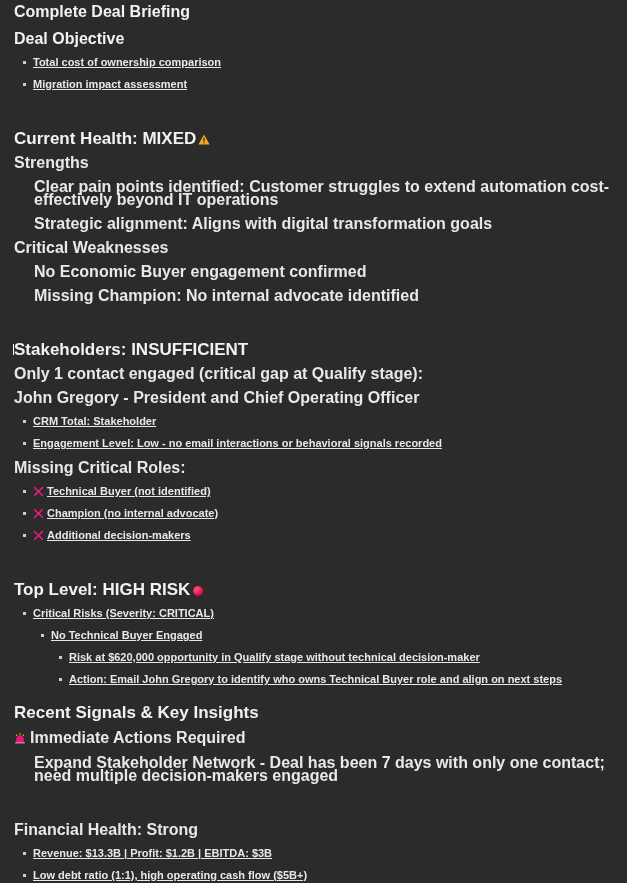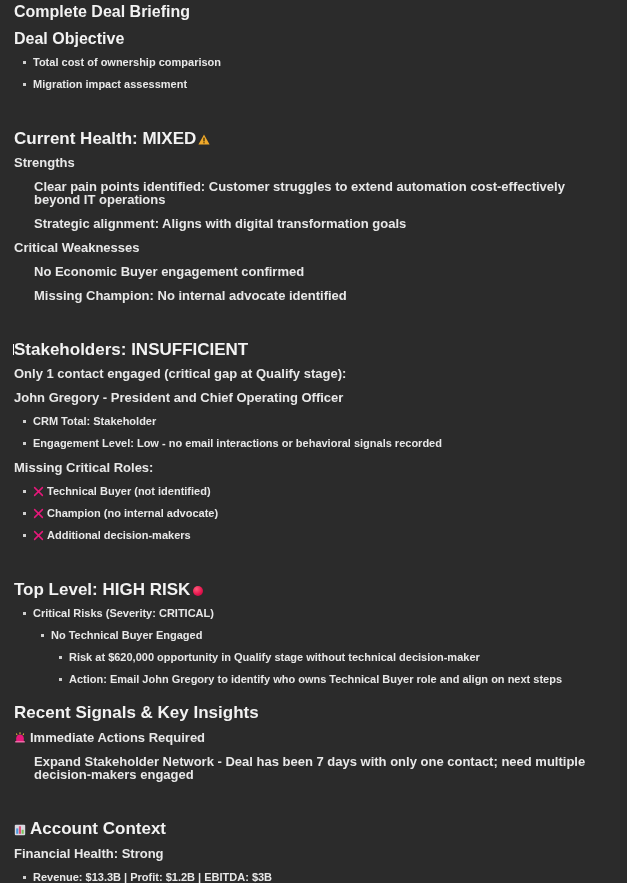--- a/index.html
+++ b/index.html
@@ -35,33 +35,34 @@
     line-height: 13px;
     color: #f2f2f2;
     margin: 0 0 11px 0;
     position: relative;
   }
   .spacer-lg { height: 30px; }
   .spacer-sm { height: 9px; }
 
   
   .para {
-    font-size: 13px;
+    font-size: 16px;
     line-height: 13px;
     color: #e8e8e8;
     margin: 0 0 11px 0;
     font-weight: bold;
   }
   .para.indent { margin-left: 20px; }
 
   
   ul.lvl {
     list-style: none;
     margin: 0 0 11px 0;
     padding: 0;
+    text-decoration: underline;
   }
   ul.lvl li {
     font-size: 11px;
     line-height: 13px;
     font-weight: bold;
     color: #e8e8e8;
     position: relative;
     margin: 0 0 9px 0;
   }
   ul.lvl li:last-child { margin-bottom: 0; }
@@ -235,28 +236,20 @@
           <rect x="1.2" y="9.0" width="9.6" height="1.6" rx="0.5" fill="#f06aa8"></rect>
           <rect x="5.5" y="0.3" width="1" height="1.9" fill="#f0c040"></rect>
           <rect x="2.2" y="1.5" width="1" height="1.5" fill="#f0c040" transform="rotate(-30 2.7 2.2)"></rect>
           <rect x="8.9" y="1.5" width="1" height="1.5" fill="#f0c040" transform="rotate(30 9.4 2.2)"></rect>
         </svg></span><span>Immediate Actions Required</span>
   </div>
   <div class="para indent">Expand Stakeholder Network - Deal has been 7 days with only one contact; need multiple decision-makers engaged</div>
 
   <div class="spacer-lg"></div>
 
-  <div class="h-section">
-    <span class="ico-barchart"><svg width="12" height="12" viewBox="0 0 12 12">
-          <rect x="0.8" y="0.8" width="10.4" height="10.4" rx="1" fill="#d8d8e0"></rect>
-          <rect x="2.2" y="4.4" width="2.1" height="5.4" fill="#4a9ae0"></rect>
-          <rect x="4.9" y="2.3" width="2.1" height="7.5" fill="#e0527a"></rect>
-          <rect x="7.6" y="5.8" width="2.1" height="4.0" fill="#7ac25a"></rect>
-        </svg></span><span>Account Context</span>
-  </div>
 
   <div class="para">Financial Health: Strong</div>
   <ul class="lvl l1">
     <li>Revenue: $13.3B | Profit: $1.2B | EBITDA: $3B</li>
     <li>Low debt ratio (1:1), high operating cash flow ($5B+)</li>
 
   </ul>
 
 </div>
 

